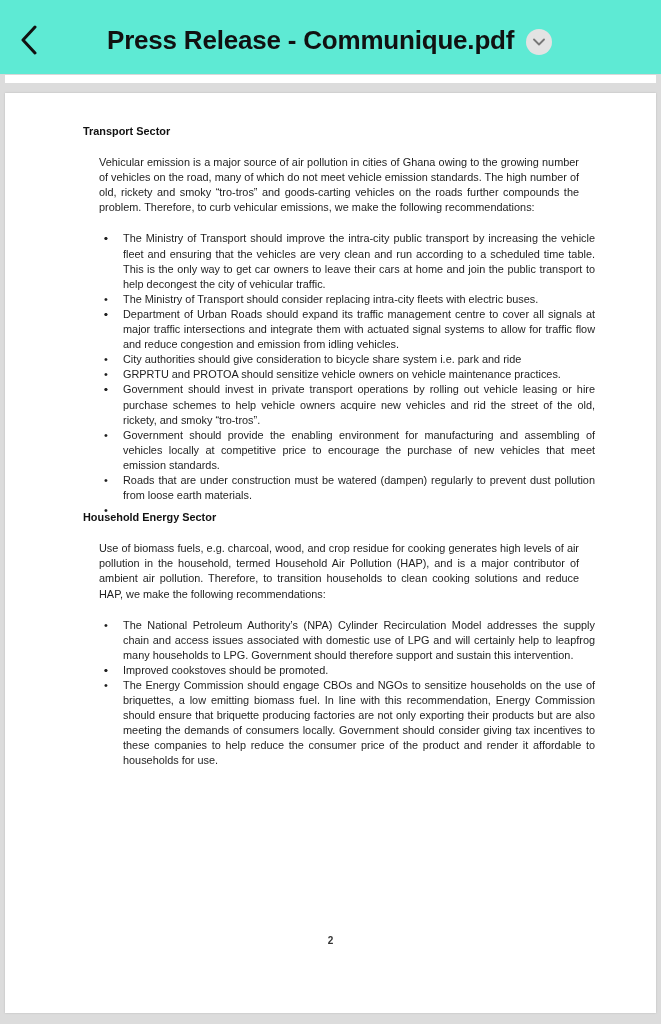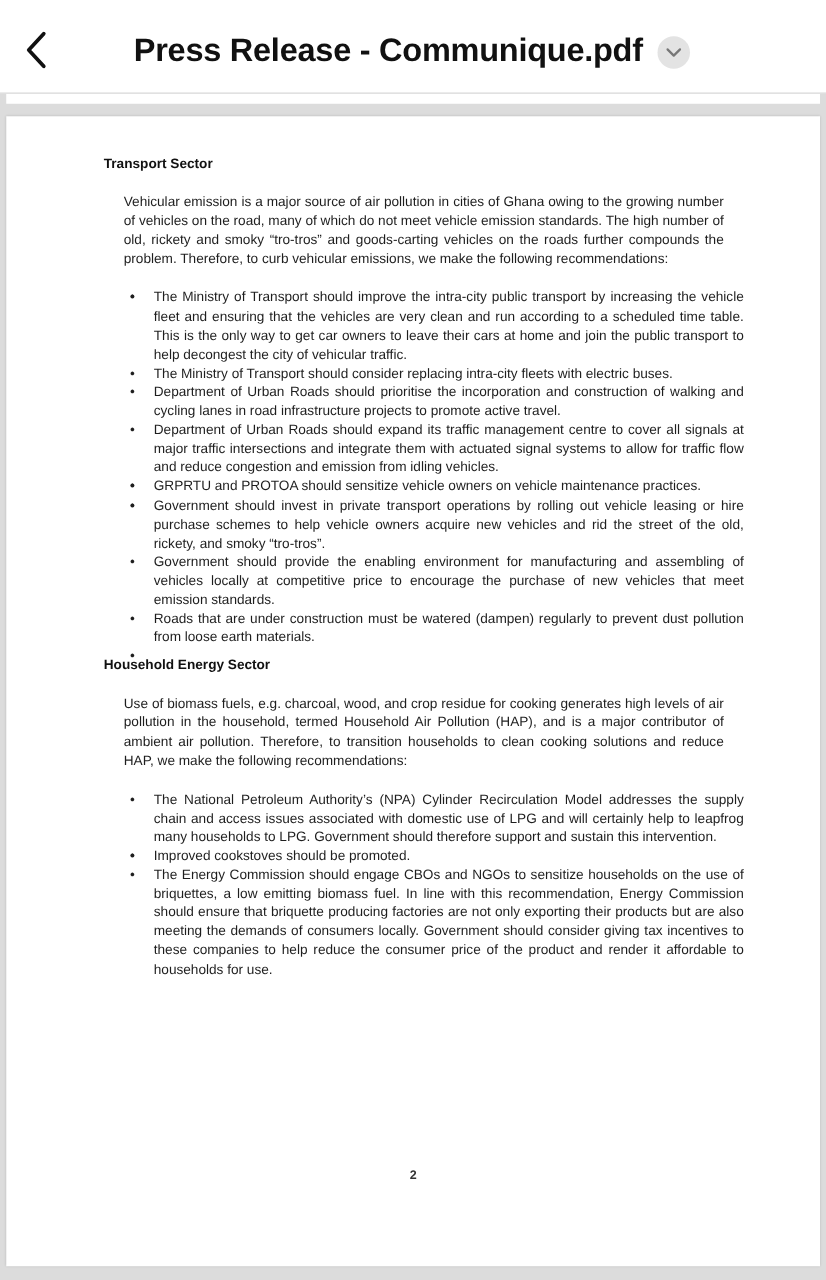--- a/index.html
+++ b/index.html
@@ -4,21 +4,21 @@
 <style>
   html, body { margin: 0; padding: 0; }
   body {
     width: 661px; height: 1024px; overflow: hidden;
     background: #dcdcdc;
     font-family: "Liberation Sans", sans-serif;
     position: relative;
   }
   .topbar {
     position: absolute; left: 0; top: 0; width: 661px; height: 74px;
-    background: #ffffff; border-bottom: 1px solid #d8d8d8;
+    background: #5eead4; border-bottom: 1px solid #d8d8d8;
     z-index: 5;
   }
   .back-btn {
     position: absolute; left: 14px; top: 22px; width: 30px; height: 36px;
     display: flex; align-items: center; justify-content: center; cursor: pointer;
   }
   .title {
     position: absolute; left: 107px; top: 22px; height: 36px; line-height: 36px;
     font-size: 26px; font-weight: 600; color: #111; letter-spacing: -0.2px;
     white-space: nowrap;
@@ -84,23 +84,23 @@
   <div class="page">
     <div class="content">
 
       <section>
         <h3>Transport Sector</h3>
         <p>Vehicular emission is a major source of air pollution in cities of Ghana owing to the growing number of vehicles on the road, many of which do not meet vehicle emission standards. The high number of old, rickety and smoky “tro-tros” and goods-carting vehicles on the roads further compounds the problem. Therefore, to curb vehicular emissions, we make the following recommendations:</p>
         <ul>
           <li><span class="bullet">•</span></li>
           <li><span class="bullet">•</span><span>The Ministry of Transport should improve the intra-city public transport by increasing the vehicle fleet and ensuring that the vehicles are very clean and run according to a scheduled time table. This is the only way to get car owners to leave their cars at home and join the public transport to help decongest the city of vehicular traffic.</span></li>
           <li><span class="bullet">•</span><span>The Ministry of Transport should consider replacing intra-city fleets with electric buses.</span></li>
-          <li><span class="bullet">•</span><span>Department of Urban Roads should prioritise the incorporation and construction of walking and cycling lanes in road infrastructure projects to promote active travel.</span></li>
+          <li><span class="bullet">•</span></li>
           <li><span class="bullet">•</span><span>Department of Urban Roads should expand its traffic management centre to cover all signals at major traffic intersections and integrate them with actuated signal systems to allow for traffic flow and reduce congestion and emission from idling vehicles.</span></li>
-          <li><span class="bullet">•</span></li>
+          <li><span class="bullet">•</span><span>City authorities should give consideration to bicycle share system i.e. park and ride</span></li>
           <li><span class="bullet">•</span><span>GRPRTU and PROTOA should sensitize vehicle owners on vehicle maintenance practices.</span></li>
           <li><span class="bullet">•</span></li>
           <li><span class="bullet">•</span><span>Government should invest in private transport operations by rolling out vehicle leasing or hire purchase schemes to help vehicle owners acquire new vehicles and rid the street of the old, rickety, and smoky “tro-tros”.</span></li>
           <li><span class="bullet">•</span><span>Government should provide the enabling environment for manufacturing and assembling of vehicles locally at competitive price to encourage the purchase of new vehicles that meet emission standards.</span></li>
           <li><span class="bullet">•</span><span>Roads that are under construction must be watered (dampen) regularly to prevent dust pollution from loose earth materials.</span></li>
           <li><span class="bullet">•</span></li>
         </ul>
       </section>
 
       <div class="section-gap"></div>

